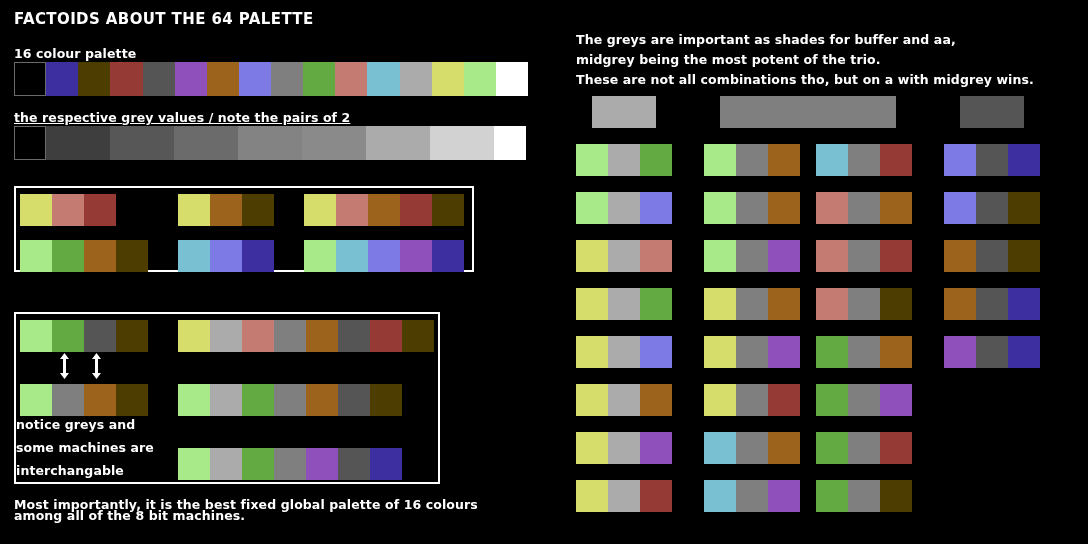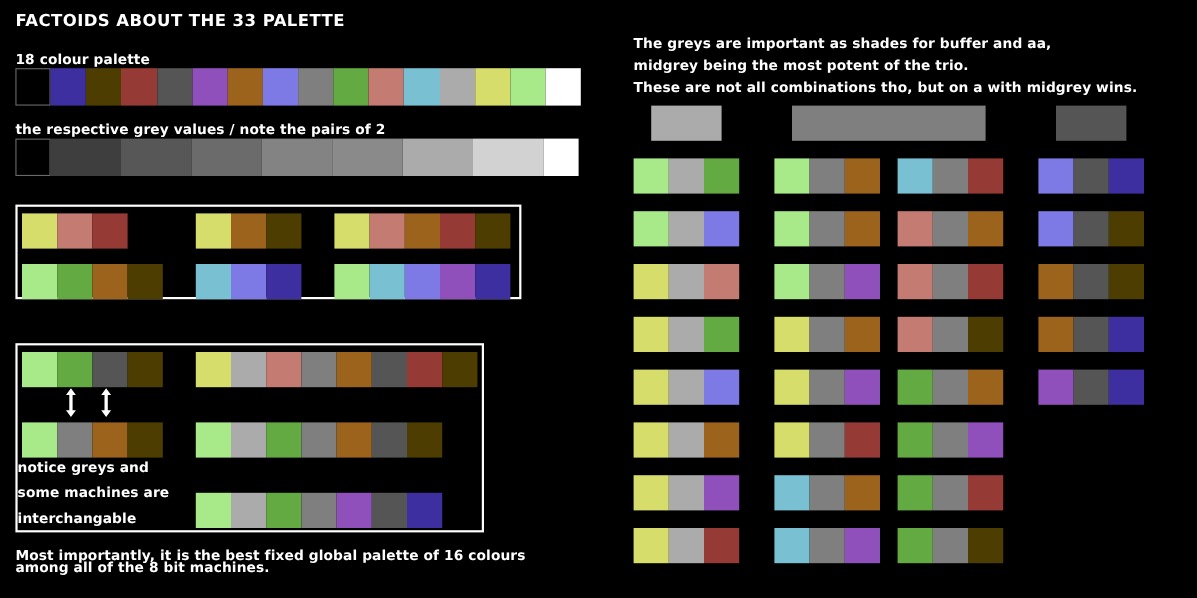--- a/index.html
+++ b/index.html
@@ -48,43 +48,43 @@
     color:#ffffff;white-space:nowrap;
   }
 
   .arrow{position:absolute;width:13px;height:28px;}
 </style>
 </head>
 <body>
 
 <div class="canvas">
 
-  <div class="title">FACTOIDS ABOUT THE 33 PALETTE</div>
-
-  <div class="lbl" style="left:14px;top:46px;">18 colour palette</div>
+  <div class="title">FACTOIDS ABOUT THE 64 PALETTE</div>
+
+  <div class="lbl" style="left:14px;top:46px;">16 colour palette</div>
   <div class="strip" id="palette16-strip" style="left:14px;top:62px;width:514px;height:34px;">
       <i class="sw" style="background: rgb(0, 0, 0); width: 32.125px; height: 34px; border: 1px solid rgb(106, 106, 106); box-sizing: border-box;"></i>
       <i class="sw" style="background: rgb(61, 47, 160); width: 32.125px; height: 34px;"></i>
       <i class="sw" style="background: rgb(77, 61, 0); width: 32.125px; height: 34px;"></i>
       <i class="sw" style="background: rgb(150, 58, 53); width: 32.125px; height: 34px;"></i>
       <i class="sw" style="background: rgb(85, 85, 85); width: 32.125px; height: 34px;"></i>
       <i class="sw" style="background: rgb(144, 80, 187); width: 32.125px; height: 34px;"></i>
       <i class="sw" style="background: rgb(155, 99, 28); width: 32.125px; height: 34px;"></i>
       <i class="sw" style="background: rgb(125, 122, 230); width: 32.125px; height: 34px;"></i>
       <i class="sw" style="background: rgb(127, 127, 127); width: 32.125px; height: 34px;"></i>
       <i class="sw" style="background: rgb(99, 170, 66); width: 32.125px; height: 34px;"></i>
       <i class="sw" style="background: rgb(195, 123, 114); width: 32.125px; height: 34px;"></i>
       <i class="sw" style="background: rgb(120, 192, 210); width: 32.125px; height: 34px;"></i>
       <i class="sw" style="background: rgb(171, 171, 171); width: 32.125px; height: 34px;"></i>
       <i class="sw" style="background: rgb(214, 221, 106); width: 32.125px; height: 34px;"></i>
       <i class="sw" style="background: rgb(168, 233, 138); width: 32.125px; height: 34px;"></i>
       <i class="sw" style="background: rgb(255, 255, 255); width: 32.125px; height: 34px;"></i>
     </div>
 
-  <div class="lbl" style="left:14px;top:110px;">the respective grey values / note the pairs of 2</div>
+  <div class="lbl" style="left:14px;top:110px;text-decoration:underline;">the respective grey values / note the pairs of 2</div>
   <div class="strip" id="greyvalues-strip" style="left:14px;top:126px;width:514px;height:34px;">
       <i class="sw" style="background: rgb(0, 0, 0); width: 32px; height: 34px; border: 1px solid rgb(106, 106, 106); box-sizing: border-box;"></i>
       <i class="sw" style="background: rgb(62, 62, 62); width: 64px; height: 34px;"></i>
       <i class="sw" style="background: rgb(87, 87, 87); width: 64px; height: 34px;"></i>
       <i class="sw" style="background: rgb(107, 107, 107); width: 64px; height: 34px;"></i>
       <i class="sw" style="background: rgb(131, 131, 131); width: 64px; height: 34px;"></i>
       <i class="sw" style="background: rgb(138, 138, 138); width: 64px; height: 34px;"></i>
       <i class="sw" style="background: rgb(171, 171, 171); width: 64px; height: 34px;"></i>
       <i class="sw" style="background: rgb(210, 210, 210); width: 64px; height: 34px;"></i>
       <i class="sw" style="background: rgb(255, 255, 255); width: 32px; height: 34px;"></i>

